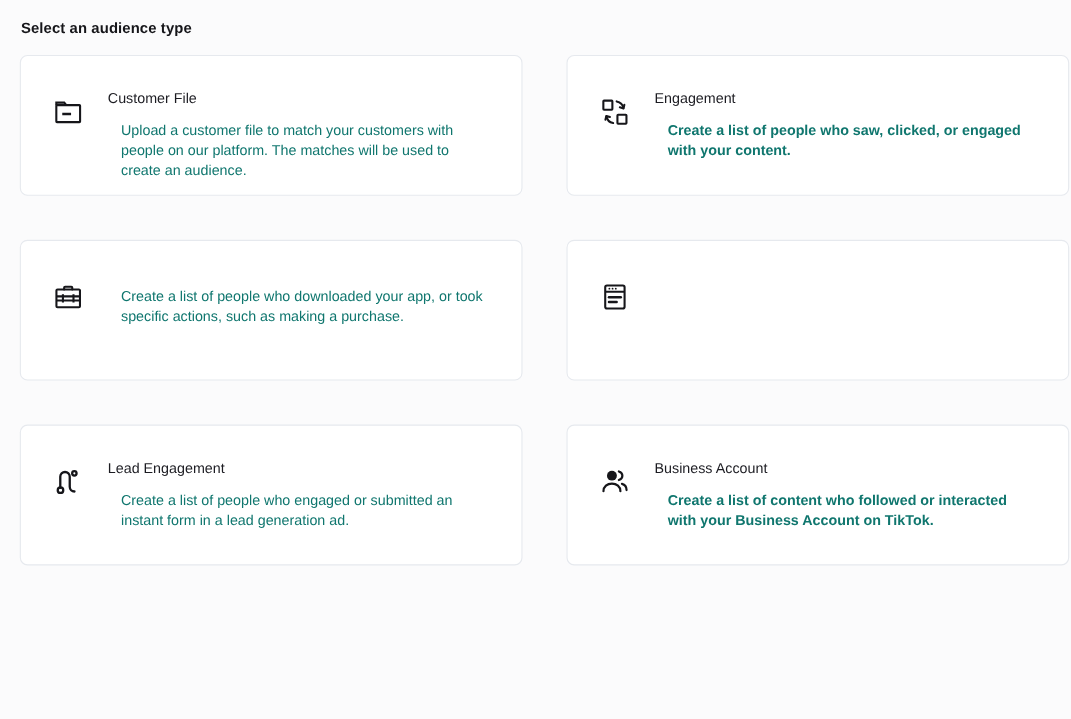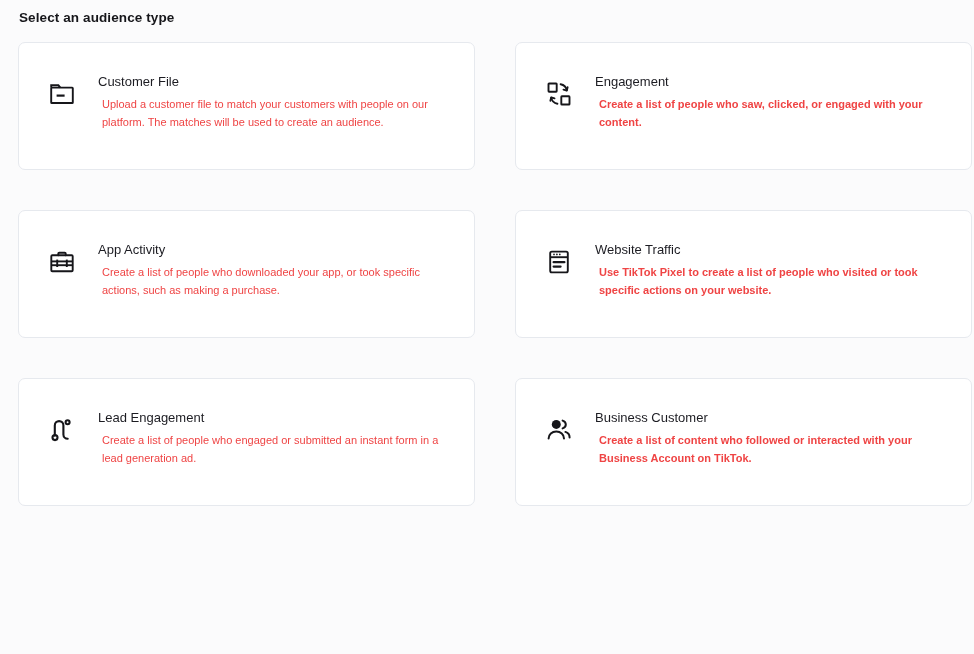--- a/index.html
+++ b/index.html
@@ -12,21 +12,21 @@
     width: 974px;
     height: 654px;
     background: #fbfbfc;
     font-family: "Liberation Sans", sans-serif;
     -webkit-font-smoothing: antialiased;
     overflow: hidden;
   }
   .page {
     width: 974px;
     height: 654px;
-    padding: 10px 18px 0 18px;
+    padding: 18px 18px 0 18px;
     position: relative;
     border-radius: 26px;
   }
   .page-title {
     font-size: 13.5px;
     font-weight: bold;
     color: #16161a;
     letter-spacing: 0.1px;
     margin: 0 0 16px 1px;
     line-height: 16px;
@@ -70,24 +70,24 @@
     padding-top: 4px;
   }
   .card-title {
     font-size: 13px;
     color: #1c1c22;
     line-height: 17px;
     margin: 0 0 5px 0;
     font-weight: normal;
   }
   .card-desc {
-    font-size: 11px;
-    color: #ef4444;
+    font-size: 13px;
+    color: #0f766e;
     line-height: 18px;
-    margin: 4px;
+    margin: 12px;
     max-width: 360px;
   }
   .card-span-right .card-desc { max-width: 362px; font-weight: bold; }
   .empty-slot { visibility: hidden; }
 </style>
 </head>
 <body>
 
 <div class="page">
 
@@ -131,41 +131,36 @@
         <svg width="30" height="30" viewBox="0 0 30 30" fill="none" stroke="currentColor" stroke-width="1.9">
           <path d="M11.3 8.2V6.6c0-0.5 0.4-0.9 0.9-0.9h5.6c0.5 0 0.9 0.4 0.9 0.9v1.6" stroke-linecap="round"></path>
           <rect x="4.3" y="8.2" width="21.4" height="16.1" rx="1"></rect>
           <line x1="4.3" y1="14.4" x2="25.7" y2="14.4"></line>
           <line x1="4.3" y1="18.2" x2="25.7" y2="18.2"></line>
           <line x1="10.2" y1="12.6" x2="10.2" y2="20.0" stroke-width="1.9"></line>
           <line x1="19.8" y1="12.6" x2="19.8" y2="20.0" stroke-width="1.9"></line>
         </svg>
       </span>
       <div class="card-body">
-        <p class="card-title">App Activity</p>
         <p class="card-desc">Create a list of people who downloaded your app, or took specific actions, such as making a purchase.</p>
       </div>
     </div>
 
     <div class="audience-card card-span-right">
       <span class="card-icon">
         <svg width="30" height="30" viewBox="0 0 30 30" fill="none" stroke="currentColor" stroke-width="1.9">
           <rect x="6.2" y="4.6" width="17.6" height="20.8" rx="1.6"></rect>
           <line x1="6.2" y1="10.2" x2="23.8" y2="10.2"></line>
           <circle cx="10.0" cy="7.4" r="0.85" fill="currentColor" stroke="none"></circle>
           <circle cx="12.9" cy="7.4" r="0.85" fill="currentColor" stroke="none"></circle>
           <circle cx="15.8" cy="7.4" r="0.85" fill="currentColor" stroke="none"></circle>
           <line x1="9.6" y1="15.2" x2="20.4" y2="15.2" stroke-width="2.2" stroke-linecap="round"></line>
           <line x1="9.6" y1="19.6" x2="16.6" y2="19.6" stroke-width="2.2" stroke-linecap="round"></line>
         </svg>
       </span>
-      <div class="card-body">
-        <p class="card-title">Website Traffic</p>
-        <p class="card-desc">Use TikTok Pixel to create a list of people who visited or took specific actions on your website.</p>
-      </div>
     </div>
 
     <div class="audience-card">
       <span class="card-icon">
         <svg width="30" height="30" viewBox="0 0 30 30" fill="none" stroke="currentColor" stroke-width="2.1">
           <path d="M10.0 20.6V10.4c0-2.4 1.9-4.3 4.3-4.3s4.3 1.9 4.3 4.3v9.1c0 2.4 1.9 4.3 4.3 4.3" stroke-linecap="round" transform="translate(-2.2,0)"></path>
           <circle cx="8.0" cy="22.6" r="2.5" fill="none"></circle>
           <circle cx="20.6" cy="7.3" r="2.0" fill="none"></circle>
         </svg>
       </span>
@@ -178,21 +173,21 @@
     <div class="audience-card card-span-right">
       <span class="card-icon">
         <svg width="30" height="30" viewBox="0 0 30 30" fill="none" stroke="currentColor" stroke-width="2.0">
           <circle cx="12.3" cy="9.4" r="4.5" fill="currentColor" stroke="none"></circle>
           <path d="M4.6 23.6c0-4.2 3.4-7.0 7.7-7.0s7.7 2.8 7.7 7.0" stroke-linecap="round"></path>
           <path d="M18.6 5.6c1.9 0.6 3.2 2.1 3.2 3.9s-1.3 3.3-3.2 3.9" stroke-linecap="round"></path>
           <path d="M21.4 16.9c2.6 0.7 4.2 2.9 4.2 5.6" stroke-linecap="round"></path>
         </svg>
       </span>
       <div class="card-body">
-        <p class="card-title">Business Customer</p>
+        <p class="card-title">Business Account</p>
         <p class="card-desc">Create a list of content who followed or interacted with your Business Account on TikTok.</p>
       </div>
     </div>
 
 
     <div class="audience-card empty-slot"></div>
 
   </div>
 </div>
 

